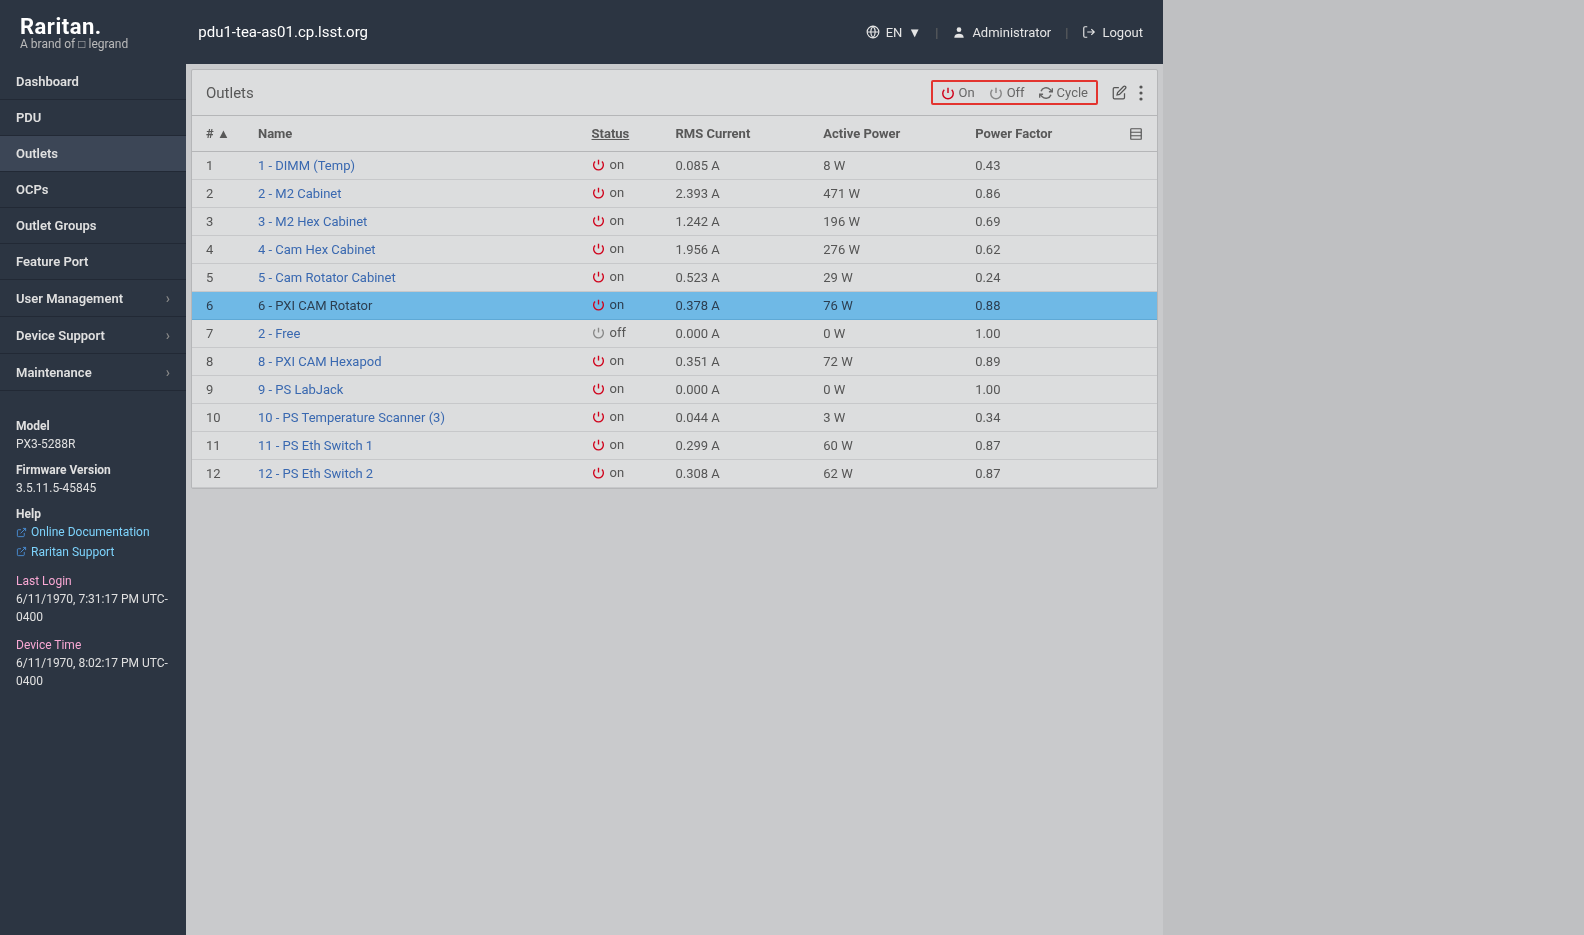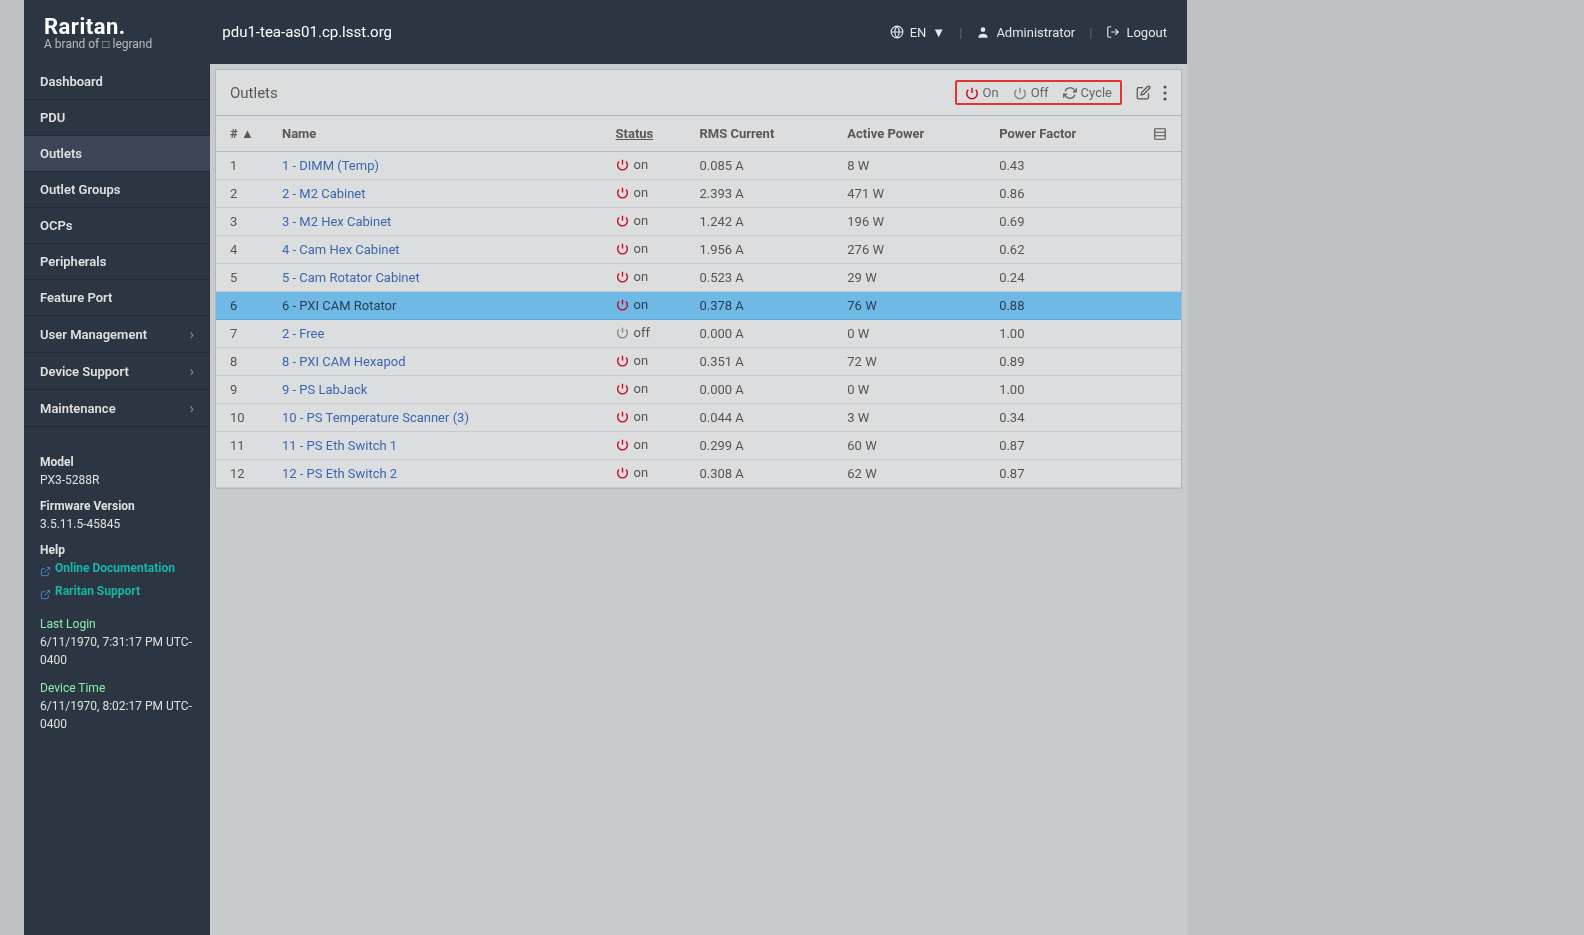--- a/index.html
+++ b/index.html
@@ -5,21 +5,21 @@
 * { box-sizing: border-box; margin: 0; padding: 0; }
 body {
   font-family: -apple-system, BlinkMacSystemFont, "Segoe UI", Roboto, Arial, sans-serif;
   font-size: 13px;
   background: #bfc0c2;
   color: #333;
   width: 1584px;
   height: 935px;
   overflow: hidden;
 }
-.app { width: 1163px; height: 935px; display: flex; flex-direction: column; margin-left: 24px; }
+.app { width: 1163px; height: 935px; display: flex; flex-direction: column; }
 .topbar {
   background: #2c3542;
   color: #fff;
   height: 64px;
   display: flex;
   align-items: center;
   padding: 0 20px;
 }
 .logo { margin-right: 70px; }
 .logo-main { font-size: 22px; font-weight: bold; letter-spacing: 0.5px; }
@@ -50,22 +50,22 @@
 .nav-item.active { background: #3c4656; }
 .nav-chevron { color: #888; font-size: 14px; }
 .sidebar-info {
   padding: 18px 16px 10px 16px;
   font-size: 12px;
   color: #e0e0e0;
   line-height: 1.5;
 }
 .sidebar-info .label { font-weight: 700; margin-top: 8px; }
 .sidebar-info .val { color: #e0e0e0; }
-.sidebar-info a { color: #14b8a6; text-decoration: none; display: inline-flex; align-items: flex-end; gap: 4px; font-weight: bold; }
-.sidebar-info .blue-label { color: #86efac; margin-top: 10px; font-weight: 400; }
+.sidebar-info a { color: #7dd3fc; text-decoration: none; display: inline-flex; align-items: center; gap: 4px; }
+.sidebar-info .blue-label { color: #f9a8d4; margin-top: 10px; font-weight: 400; }
 .main {
   flex: 1;
   background: #c9cacc;
   padding: 5px;
   min-height: 0;
   overflow: auto;
 }
 .panel {
   background: #dcddde;
   border: 1px solid #b5b6b8;
@@ -177,27 +177,24 @@
           <div class="nav-item">
             <span>Dashboard</span>
           </div>
           <div class="nav-item">
             <span>PDU</span>
           </div>
           <div class="nav-item active">
             <span>Outlets</span>
           </div>
           <div class="nav-item">
+            <span>OCPs</span>
+          </div>
+          <div class="nav-item">
             <span>Outlet Groups</span>
-          </div>
-          <div class="nav-item">
-            <span>OCPs</span>
-          </div>
-          <div class="nav-item">
-            <span>Peripherals</span>
           </div>
           <div class="nav-item">
             <span>Feature Port</span>
           </div>
           <div class="nav-item">
             <span>User Management</span>
             <span class="nav-chevron">›</span>
           </div>
           <div class="nav-item">
             <span>Device Support</span>

